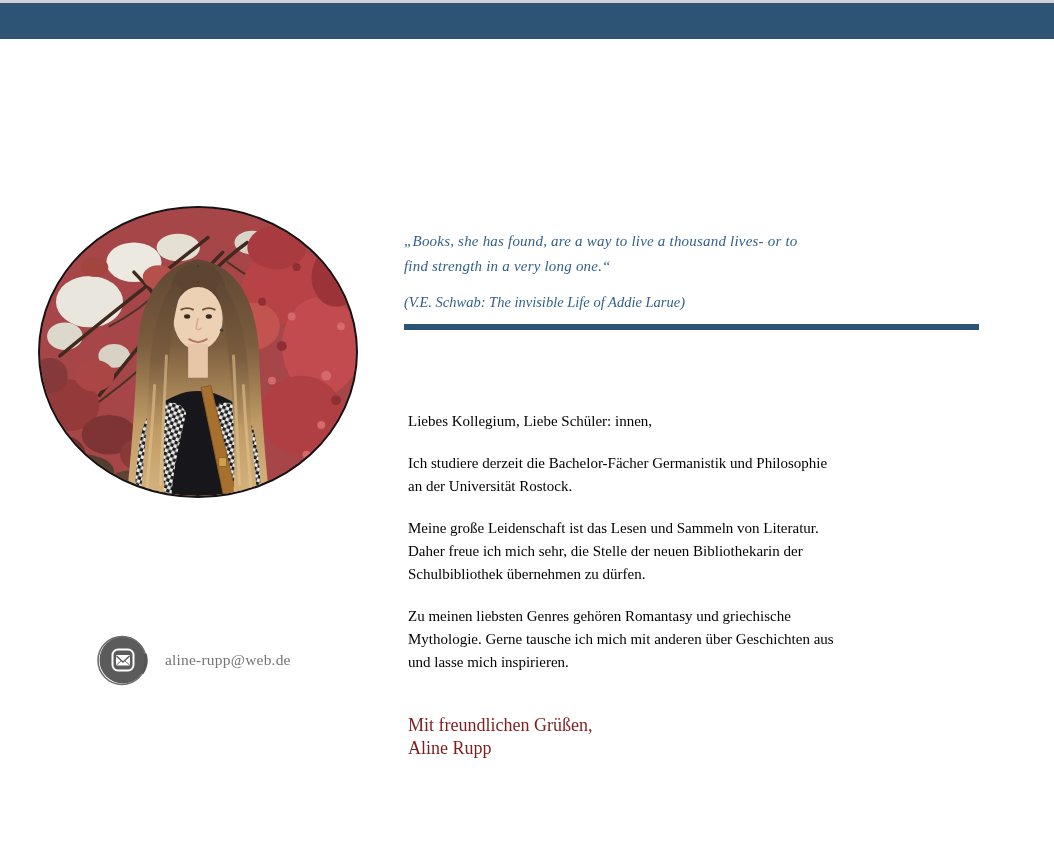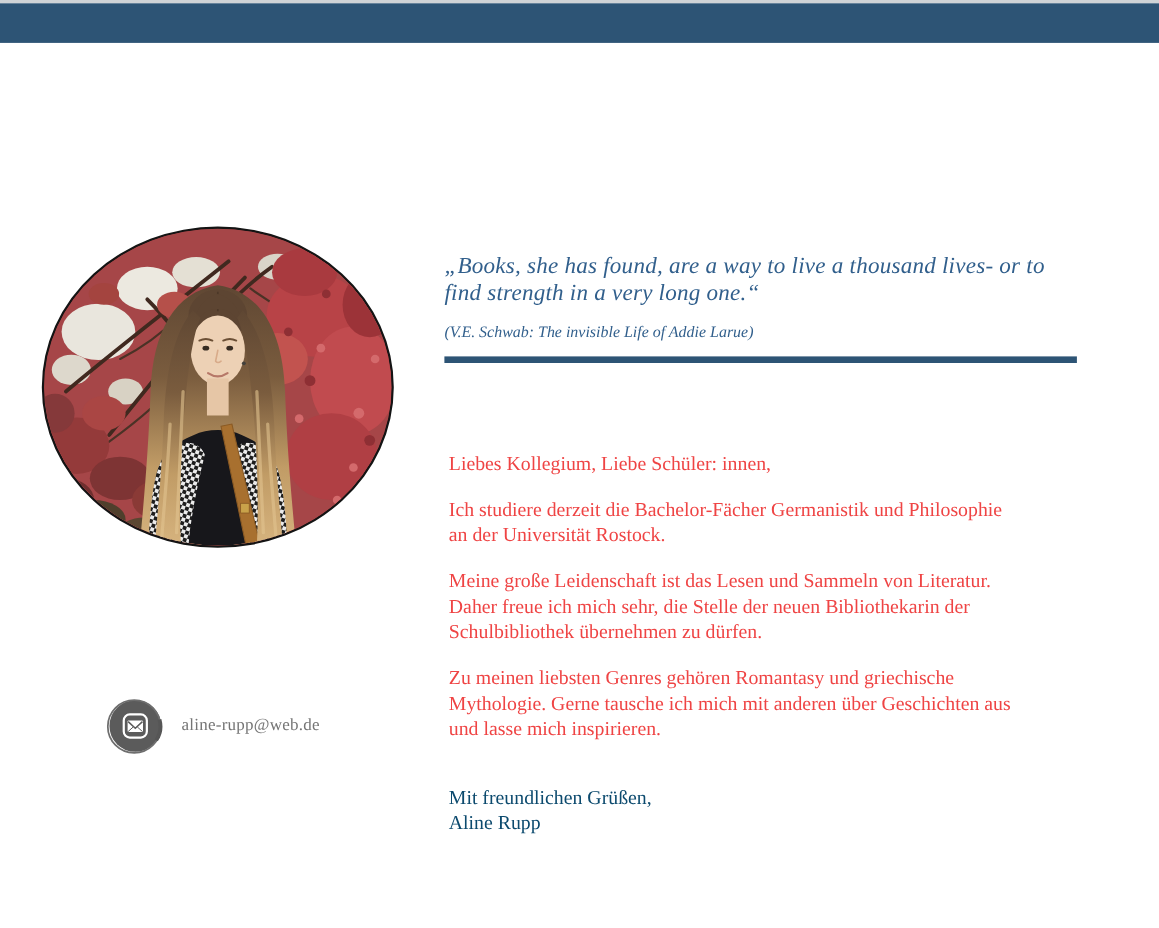--- a/index.html
+++ b/index.html
@@ -26,43 +26,43 @@
     box-sizing:border-box;
     background:#a64648;
   }
   .photo-frame svg{display:block;width:100%;height:100%;}
   .right-col{
     position:absolute;left:404px;top:229px;width:576px;
   }
   .quote-text{
     font-style:italic;
     color:var(--quote-text,#315f8c);
-    font-size:21px;line-height:25px;
+    font-size:15px;line-height:25px;
     white-space:pre-line;
     letter-spacing:.2px;
   }
   .quote-attribution{
     font-style:italic;
     color:var(--quote-text,#315f8c);
     font-size:14.5px;line-height:19px;
     margin-top:14px;
   }
   .divider{
     margin-top:12px;
     width:575px;height:6px;
     background:var(--divider,#2d5475);
   }
   .letter{margin-top:80px;}
   .para{
-    font-size:18px;line-height:23px;color:#ef4444;
+    font-size:15px;line-height:23px;color:#000000;
     white-space:pre-line;
     margin:0 0 19px 4px;
   }
   .closing{
-    font-size:18px;line-height:23px;color:#0c4a6e;
+    font-size:18px;line-height:23px;color:#7f1d1d;
     white-space:pre-line;
     margin:40px 0 0 4px;
   }
   .contact-row{
     position:absolute;left:97px;top:634px;
     display:flex;align-items:center;gap:16px;
   }
   .mail-badge{width:52px;height:52px;display:inline-block;}
   .email-address{
     color:var(--email-text,#757575);

